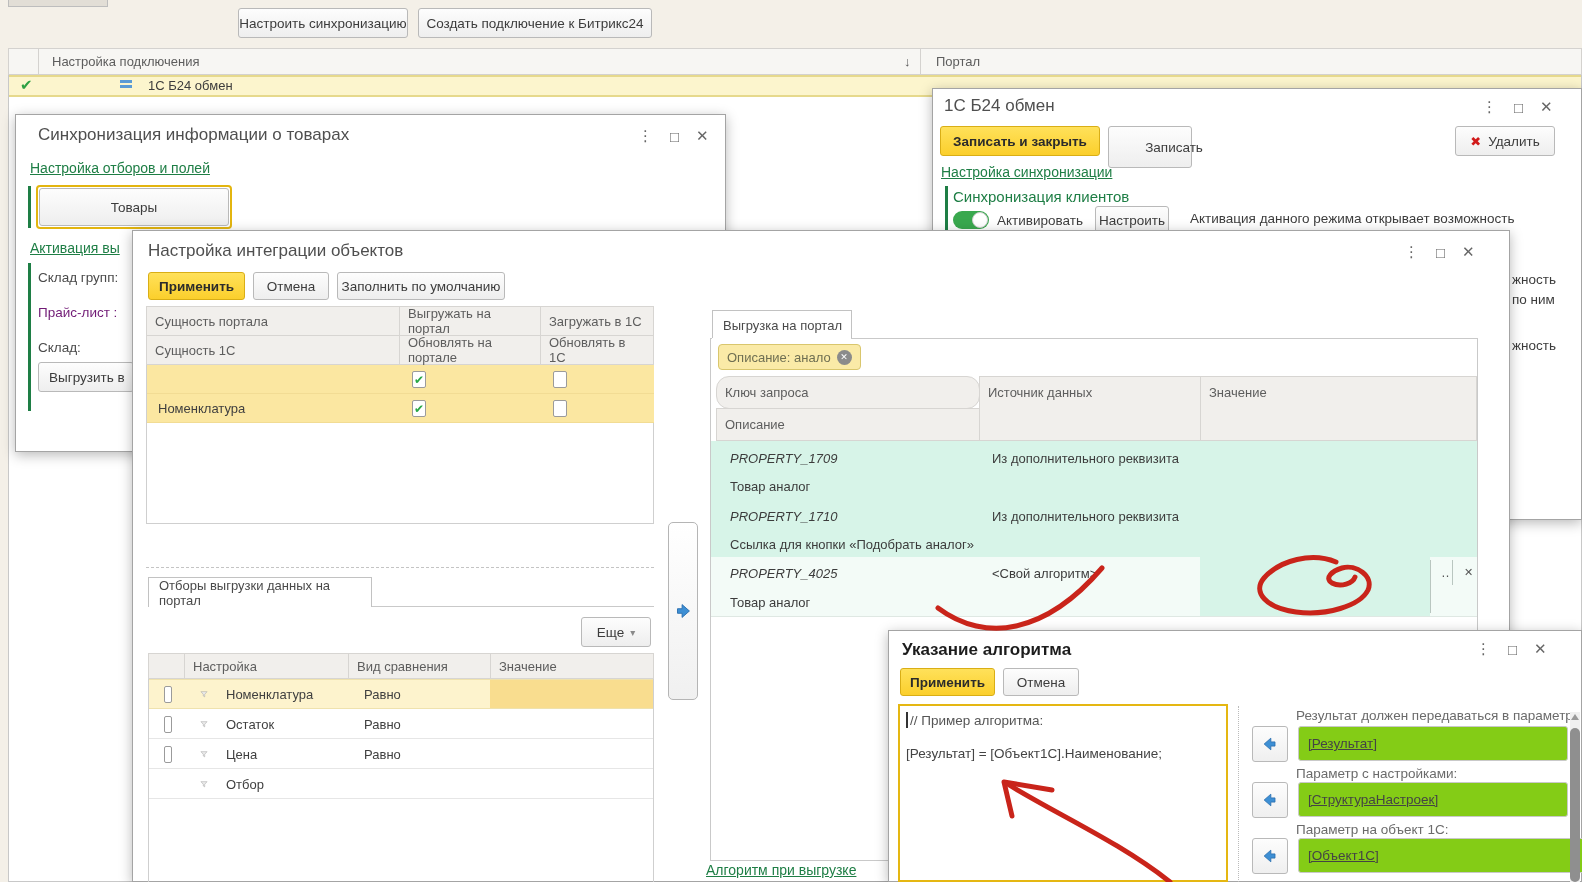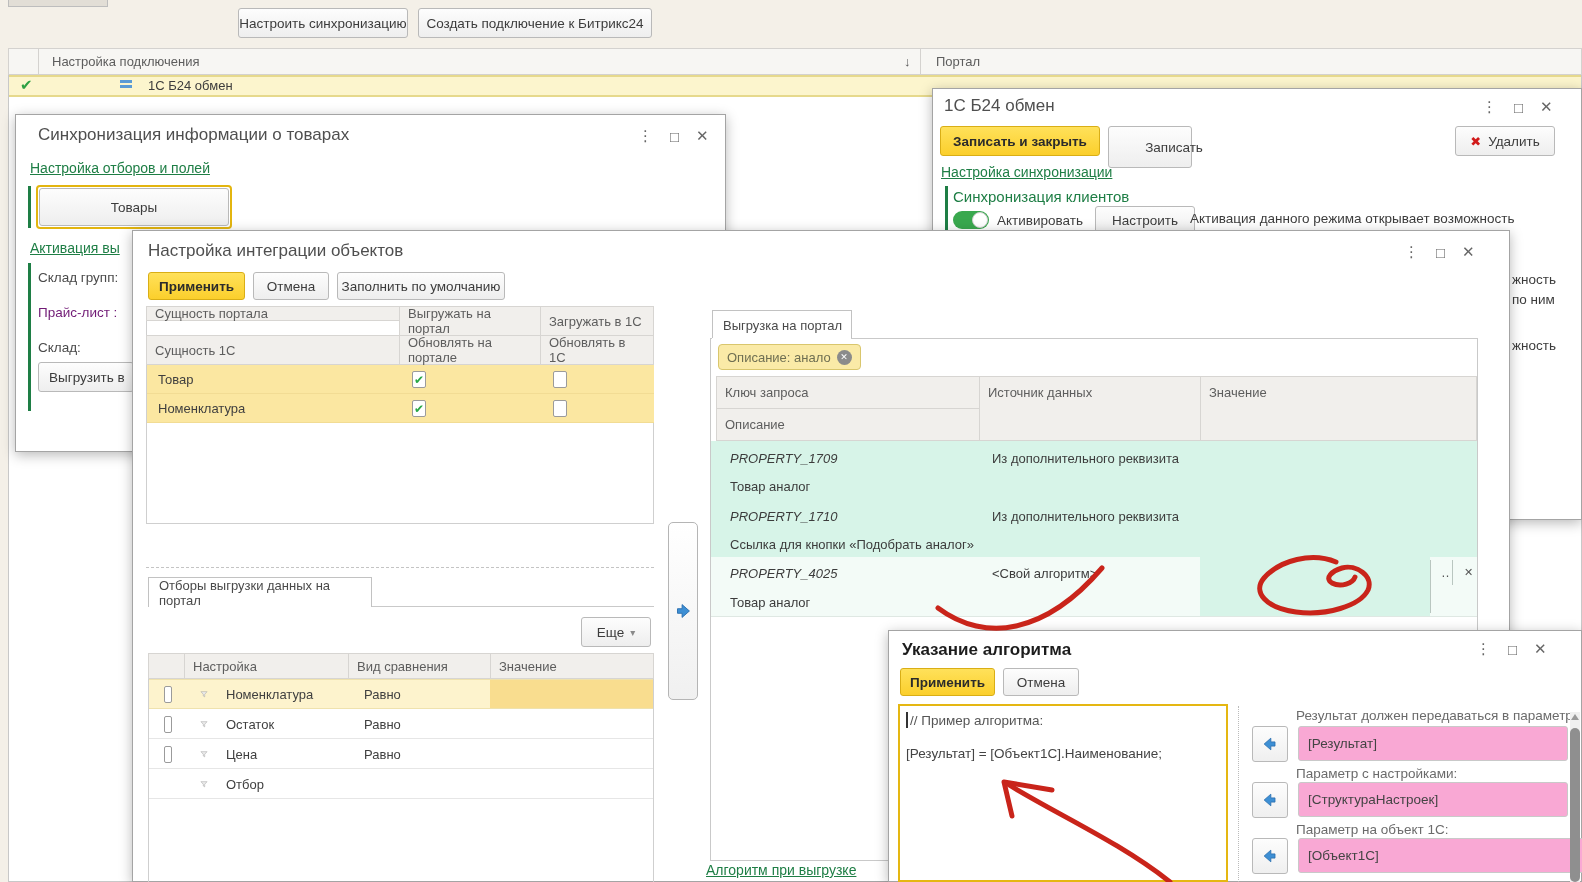--- a/index.html
+++ b/index.html
@@ -21,22 +21,22 @@
   .cell{position:absolute;display:flex;align-items:center;box-sizing:border-box;padding:0 8px;white-space:nowrap;overflow:hidden;}
   .greenbar{position:absolute;width:3px;background:#1e7e45;}
   .cb{width:15px;height:15px;background:#fff;border:1px solid #9b9b9b;border-radius:2px;
       display:inline-flex;align-items:center;justify-content:center;color:#28a745;font-size:12px;line-height:1;}
   .toggle{position:absolute;width:36px;height:18px;border-radius:9px;background:#39a84e;}
   .toggle .knob{position:absolute;right:1px;top:1px;width:16px;height:16px;border-radius:50%;background:#fff;border:1px solid #d0d0d0;box-sizing:border-box;}
   .chip{position:absolute;display:flex;align-items:center;gap:6px;background:#faeaa7;border:1px solid #d9c66d;
         border-radius:4px;padding:0 8px;height:24px;color:#6f6f52;font-size:13px;}
   .chipx{width:15px;height:15px;border-radius:50%;background:#8b8b8b;color:#fff;font-size:9px;
          display:inline-flex;align-items:center;justify-content:center;cursor:pointer;}
-  .input{position:absolute;background:#f9a8d4;border:1px solid #c9c9c9;border-radius:3px;display:flex;align-items:center;
-         padding:0 9px;color:#444;font-size:13.5px;box-sizing:border-box;}
+  .input{position:absolute;background:#84cc16;border:1px solid #c9c9c9;border-radius:3px;display:flex;align-items:center;
+         padding:0 9px;color:#444;font-size:13.5px;box-sizing:border-box;text-decoration:underline;}
   .bluebtn{position:absolute;width:36px;height:36px;background:linear-gradient(#fdfdfd,#efefef);
            border:1px solid #b9b9b9;border-radius:3px;display:flex;align-items:center;justify-content:center;box-sizing:border-box;cursor:pointer;}
   .lbl{position:absolute;color:#6b6b6b;font-size:13.5px;white-space:nowrap;}
   .vline{position:absolute;width:1px;background:#c9c9c9;}
   .hline{position:absolute;height:1px;background:#c9c9c9;}
   svg{display:block;}
 </style>
 </head>
 <body>
 
@@ -92,47 +92,46 @@
     <span style="color:#d11a1a;font-size:13px;">✖</span>
     <span>Удалить</span>
   </div>
   <div class="link" style="left:941px;top:164px;">Настройка синхронизации</div>
   <div class="greenbar" style="left:945px;top:186px;height:48px;"></div>
   <div class="lbl" style="left:953px;top:188px;color:#1e7e45;font-size:15px;">Синхронизация клиентов</div>
   <div class="toggle" style="left:953px;top:211px;">
       <div class="knob"></div>
     </div>
   <div class="lbl" style="left:997px;top:213px;color:#3f3f3f;">Активировать</div>
-  <div class="btn" style="left:1095px;top:206px;width:100px;height:28px;">Настроить</div>
+  <div class="btn" style="left:1095px;top:206px;width:74px;height:28px;">Настроить</div>
   <div class="lbl" style="left:1190px;top:211px;color:#3c3c3c;">Активация данного режима открывает возможность</div>
   <div class="lbl" style="left:1512px;top:272px;color:#3c3c3c;">жность</div>
   <div class="lbl" style="left:1512px;top:292px;color:#3c3c3c;">по ним</div>
   <div class="lbl" style="left:1512px;top:338px;color:#3c3c3c;">жность</div>
 
   <div class="win" style="left:132px;top:230px;width:1378px;height:652px;"></div>
   <div class="win-title" style="left:148px;top:241px;">Настройка интеграции объектов</div>
   <div class="winctl" style="left:1404px;top:243px;">
     <span>⋮</span>
     <span>□</span>
     <span>✕</span>
   </div>
   <div class="btn btn-yellow" style="left:148px;top:272px;width:97px;height:28px;">Применить</div>
   <div class="btn" style="left:253px;top:272px;width:76px;height:28px;">Отмена</div>
   <div class="btn" style="left:337px;top:272px;width:168px;height:28px;">Заполнить по умолчанию</div>
 
   <div style="position:absolute;left:146px;top:306px;width:508px;height:218px;border:1px solid #cfcfcf;box-sizing:border-box;"></div>
-  <div class="hdrcell" style="left:146px;top:306px;width:254px;height:15px;">Сущность портала</div>
+  <div class="hdrcell" style="left:146px;top:306px;width:254px;height:30px;">Сущность портала</div>
   <div class="hdrcell" style="left:399px;top:306px;width:142px;height:30px;">Выгружать на портал</div>
   <div class="hdrcell" style="left:540px;top:306px;width:114px;height:30px;">Загружать в 1С</div>
   <div class="hdrcell" style="left:146px;top:335px;width:254px;height:30px;">Сущность 1С</div>
   <div class="hdrcell" style="left:399px;top:335px;width:142px;height:30px;">Обновлять на портале</div>
   <div class="hdrcell" style="left:540px;top:335px;width:114px;height:30px;">Обновлять в 1С</div>
 
   <div class="cell" style="left:147px;top:365px;width:507px;height:29px;background:#fbe7a1;border-bottom:1px solid #f2dc94;"></div>
-  <div class="cell" style="left:150px;top:365px;width:240px;height:29px;">Товар</div>
   <div class="cell" style="left:404px;top:365px;width:30px;height:29px;">
     <span class="cb">✔</span>
     </div>
   <div class="cell" style="left:545px;top:365px;width:30px;height:29px;">
     <span class="cb" style="color:transparent;"></span>
     </div>
 
   <div class="cell" style="left:147px;top:394px;width:507px;height:29px;background:#fbe7a1;border-bottom:1px solid #f2dc94;"></div>
   <div class="cell" style="left:150px;top:394px;width:240px;height:29px;">Номенклатура</div>
   <div class="cell" style="left:404px;top:394px;width:30px;height:29px;">
@@ -215,21 +214,21 @@
   <div style="position:absolute;left:712px;top:310px;width:140px;height:29px;background:#fff;border:1px solid #c2c2c2;border-bottom:none;
               display:flex;align-items:center;padding-left:10px;box-sizing:border-box;color:#4a4a4a;">Выгрузка на портал</div>
   <div style="position:absolute;left:710px;top:338px;width:768px;height:523px;border:1px solid #c9c9c9;border-top:1px solid #c9c9c9;box-sizing:border-box;"></div>
   <div style="position:absolute;left:712px;top:338px;width:139px;height:2px;background:#fff;"></div>
 
   <div class="chip" style="left:718px;top:344px;">
     <span>Описание: анало</span>
     <span class="chipx">✕</span>
   </div>
 
-  <div class="hdrcell" style="left:716px;top:376px;width:264px;height:33px;">Ключ запроса</div>
+  <div class="hdrcell" style="left:716px;top:376px;width:264px;height:33px;border-radius:13px;">Ключ запроса</div>
   <div class="hdrcell" style="left:716px;top:408px;width:264px;height:33px;">Описание</div>
   <div class="hdrcell" style="left:979px;top:376px;width:222px;height:65px;align-items:flex-start;padding-top:8px;">Источник данных</div>
   <div class="hdrcell" style="left:1200px;top:376px;width:277px;height:65px;align-items:flex-start;padding-top:8px;">Значение</div>
 
   <div style="position:absolute;left:711px;top:441px;width:766px;height:58px;background:#d7f4e8;border-bottom:1px solid #c4e6d8;"></div>
   <div class="cell" style="left:722px;top:448px;width:250px;height:20px;font-style:italic;color:#3c3c3c;">PROPERTY_1709</div>
   <div class="cell" style="left:984px;top:448px;width:260px;height:20px;color:#3c3c3c;">Из дополнительного реквизита</div>
   <div class="cell" style="left:722px;top:476px;width:300px;height:20px;color:#3c3c3c;">Товар аналог</div>
 
   <div style="position:absolute;left:711px;top:499px;width:766px;height:58px;background:#d7f4e8;border-bottom:1px solid #c4e6d8;"></div>

